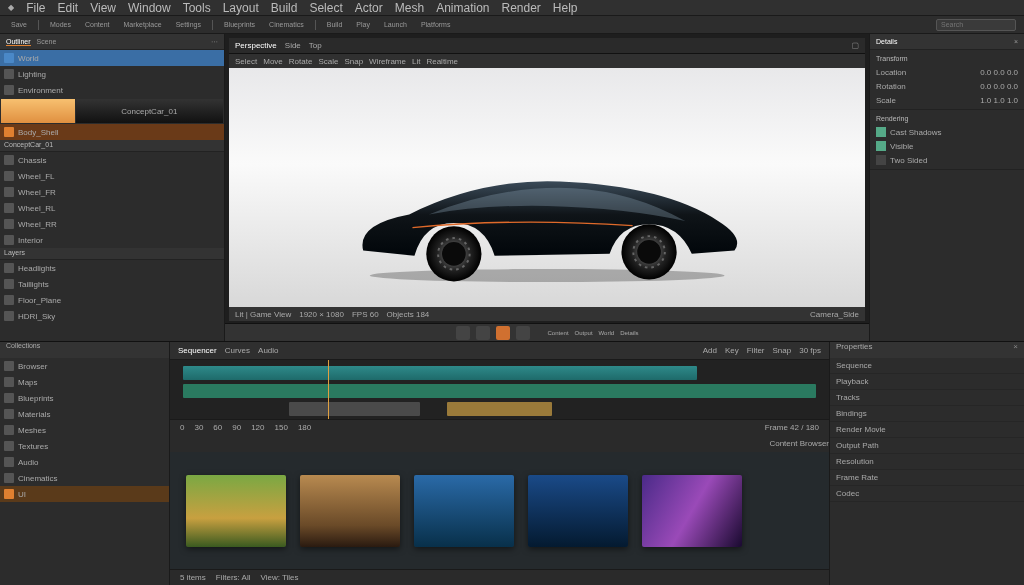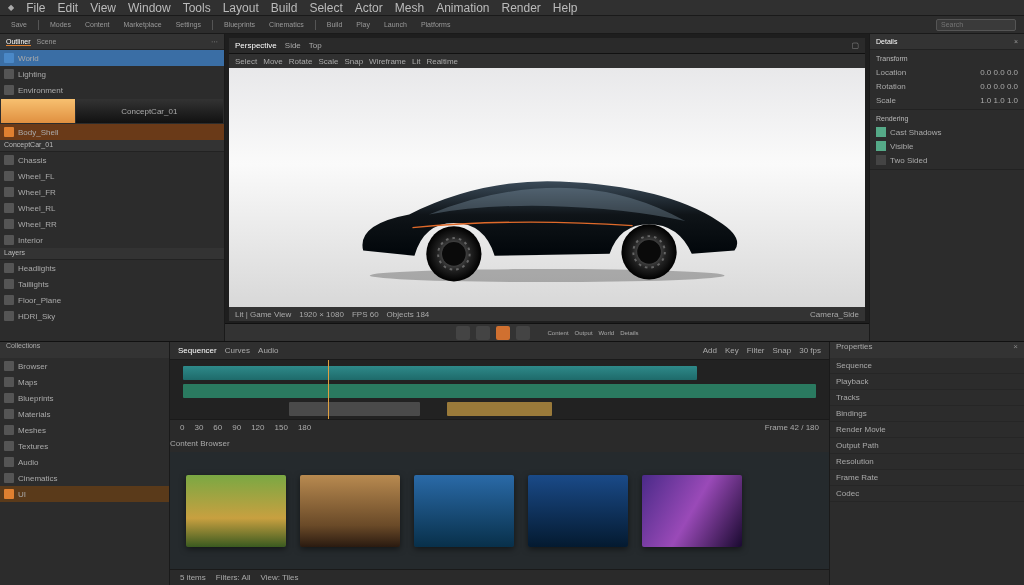--- a/index.html
+++ b/index.html
@@ -57,21 +57,21 @@
 #lower-mid { flex:1; display:flex; flex-direction:column; background:#252a2d;}
 #lower-right { width:195px; background:#2c2c2c; border-left:1px solid #1a1a1a;}
 
 
 #tl-head { height:18px; background:#2f2f2f; display:flex; align-items:center; gap:8px; padding:0 8px; border-bottom:1px solid #1a1a1a;}
 #tl-tracks { height:60px; position:relative; background:#222; border-bottom:1px solid #1a1a1a;}
 .track { position:absolute; height:14px; border-radius:1px;}
 #tl-labels { height:14px; background:#2a2a2a; display:flex; align-items:center; gap:10px; padding:0 10px; font-size:6px;}
 
 
-#cb-head { height:18px; display:flex; align-items:center; justify-content:flex-start; gap:8px; background:#2a2a2a;}
+#cb-head { height:18px; display:flex; align-items:center; justify-content:flex-end; gap:8px; background:#2a2a2a;}
 #thumbs { flex:1; display:flex; align-items:center; gap:14px; padding:10px 16px;}
 .thumb { width:100px; height:72px; border-radius:2px; box-shadow:0 2px 6px rgba(0,0,0,.5);}
 #cb-foot { height:16px; display:flex; align-items:center; gap:10px; padding:0 10px; background:#2a2a2a; border-top:1px solid #1a1a1a; font-size:6px;}
 
 
 .lr-item { display:flex; align-items:center; height:16px; padding:0 6px; gap:6px; font-size:7px; border-bottom:1px solid #262626;}
 .lr-hdr { height:16px; background:#333; display:flex; align-items:flex-start; padding:0 6px; font-size:7px;}
 </style>
 </head>
 <body>

